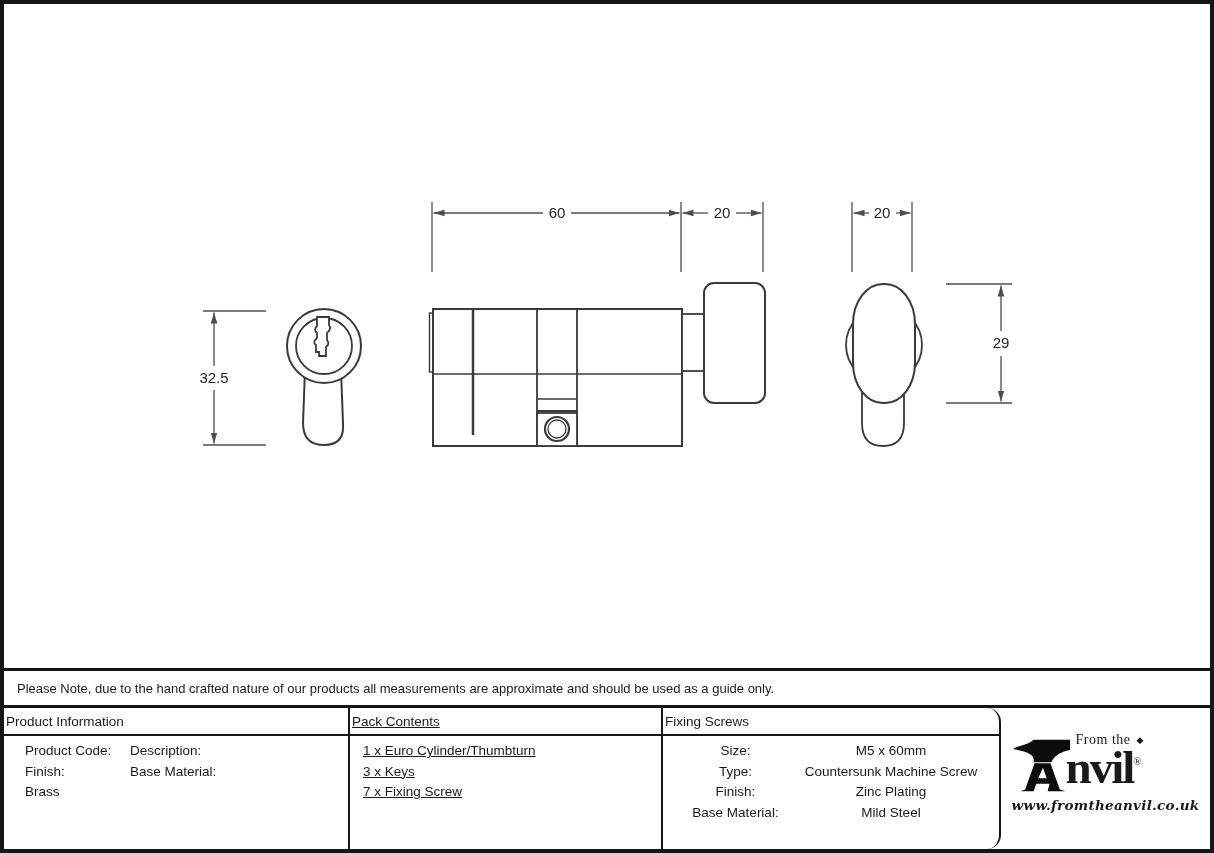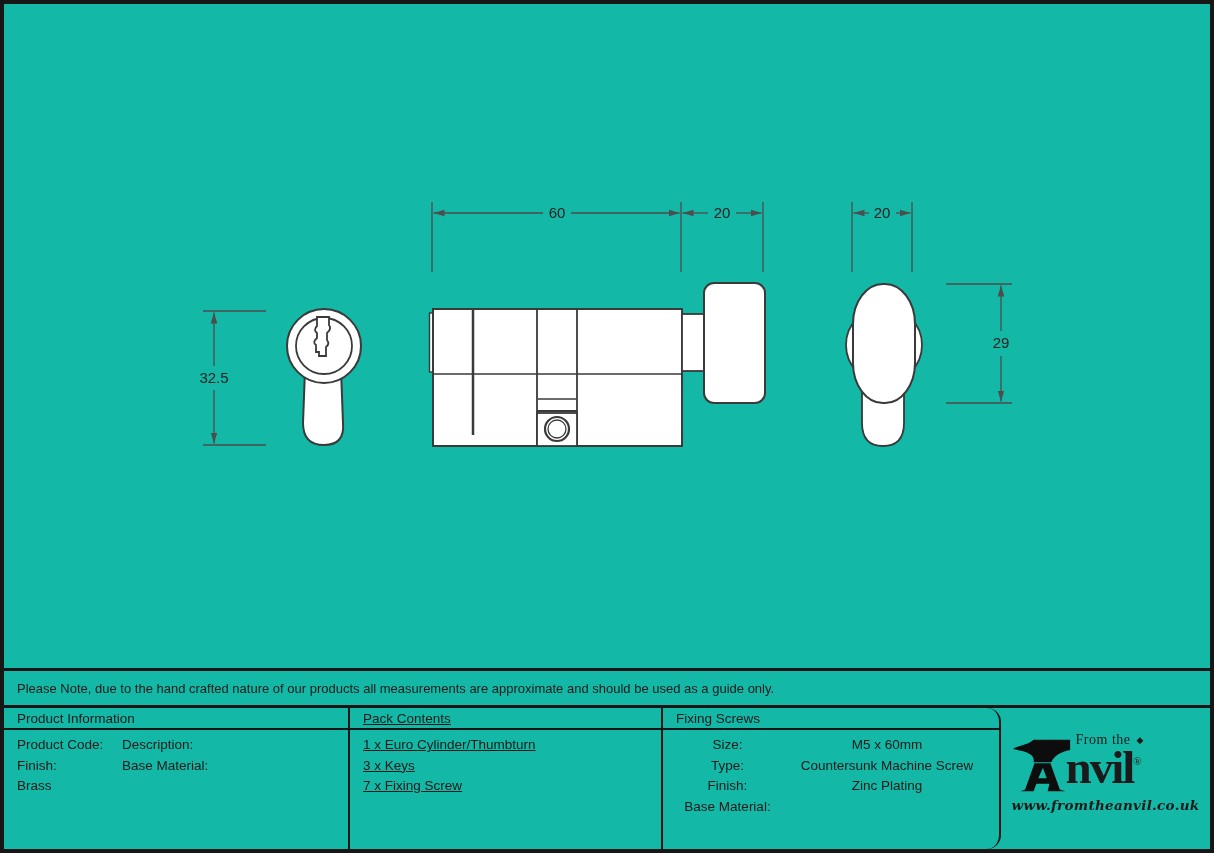--- a/index.html
+++ b/index.html
@@ -1,19 +1,19 @@
 <!DOCTYPE html>
 <html><head>
 <meta charset="utf-8">
 <style>
   html,body{margin:0;padding:0;background:#888;}
   .page{
     position:relative;
     width:1214px;height:853px;
-    background:#14b8a6;
+    background:#ffffff;
     box-sizing:border-box;
     border:4px solid #161616;
     font-family:"Liberation Sans", sans-serif;
     color:#1a1a1a;
     overflow:hidden;
   }
   .drawing-svg{position:absolute;top:0;left:0;}
   
   .note-bar{
     position:absolute;left:0;right:0;top:664px;height:40px;
@@ -29,32 +29,32 @@
     position:absolute;left:0;right:0;top:704px;bottom:0;
     display:flex;
   }
   .col{box-sizing:border-box;}
   .col.bordered{border-right:2.5px solid #161616;}
   .col1{width:346px;}
   .col2{width:313px;text-decoration:underline;}
   .col3{width:338px;border-radius:14px;}
   .col-logo{flex:1;display:flex;align-items:center;justify-content:center;}
   .col-header{
-    height:22px;box-sizing:border-box;
+    height:28px;box-sizing:border-box;
     border-bottom:2.5px solid #161616;
     display:flex;align-items:center;
-    padding-left:13px;
+    padding-left:2px;
     font-size:13.5px;
   }
   .col-body{
     padding:5px 4px 0 13px;
     font-size:13.5px;
     line-height:20.6px;
   }
-  .kv{display:grid;grid-template-columns:105px 1fr;}
+  .kv{display:grid;grid-template-columns:105px 1fr;margin-left:8px;}
   .kv .v{max-width:226px;}
   .col3 .kv{grid-template-columns:103px 1fr;text-align:center;}
   .plain-list div{white-space:nowrap;}
   
   .logo{margin-top:-12px;text-align:left;}
   .logo-row{display:flex;align-items:flex-start;}
   .anvil-icon{display:block;margin-top:4px;}
   .logo-word{position:relative;margin-left:-6px;}
   .from-the{
     font-family:"Liberation Serif", serif;
@@ -193,20 +193,21 @@
     <div class="col col3 bordered">
       <div class="col-header">Fixing Screws</div>
       <div class="col-body kv">
         <div class="k">Size:</div>
         <div class="v">M5 x 60mm</div>
         <div class="k">Type:</div>
         <div class="v">Countersunk Machine Screw</div>
         <div class="k">Finish:</div>
         <div class="v">Zinc Plating</div>
         <div class="k">Base Material:</div>
+        <div class="v">Mild Steel</div>
       </div>
     </div>
 
     <div class="col col-logo">
       <div class="logo">
         <div class="logo-row">
           <svg class="anvil-icon" width="60" height="58" viewBox="0 0 64 60">
             <path fill="#0d0d0d" d="M1,13 C9,8 17,9 23,3 L62,3 L62,14
                      C52,16 45,20 42,27 L23,27 C25,18 15,15.5 1,13 Z"></path>
             <path fill="#0d0d0d" d="M24,28 L41,28 L51,56 L57,58 L38,58 L40,50

